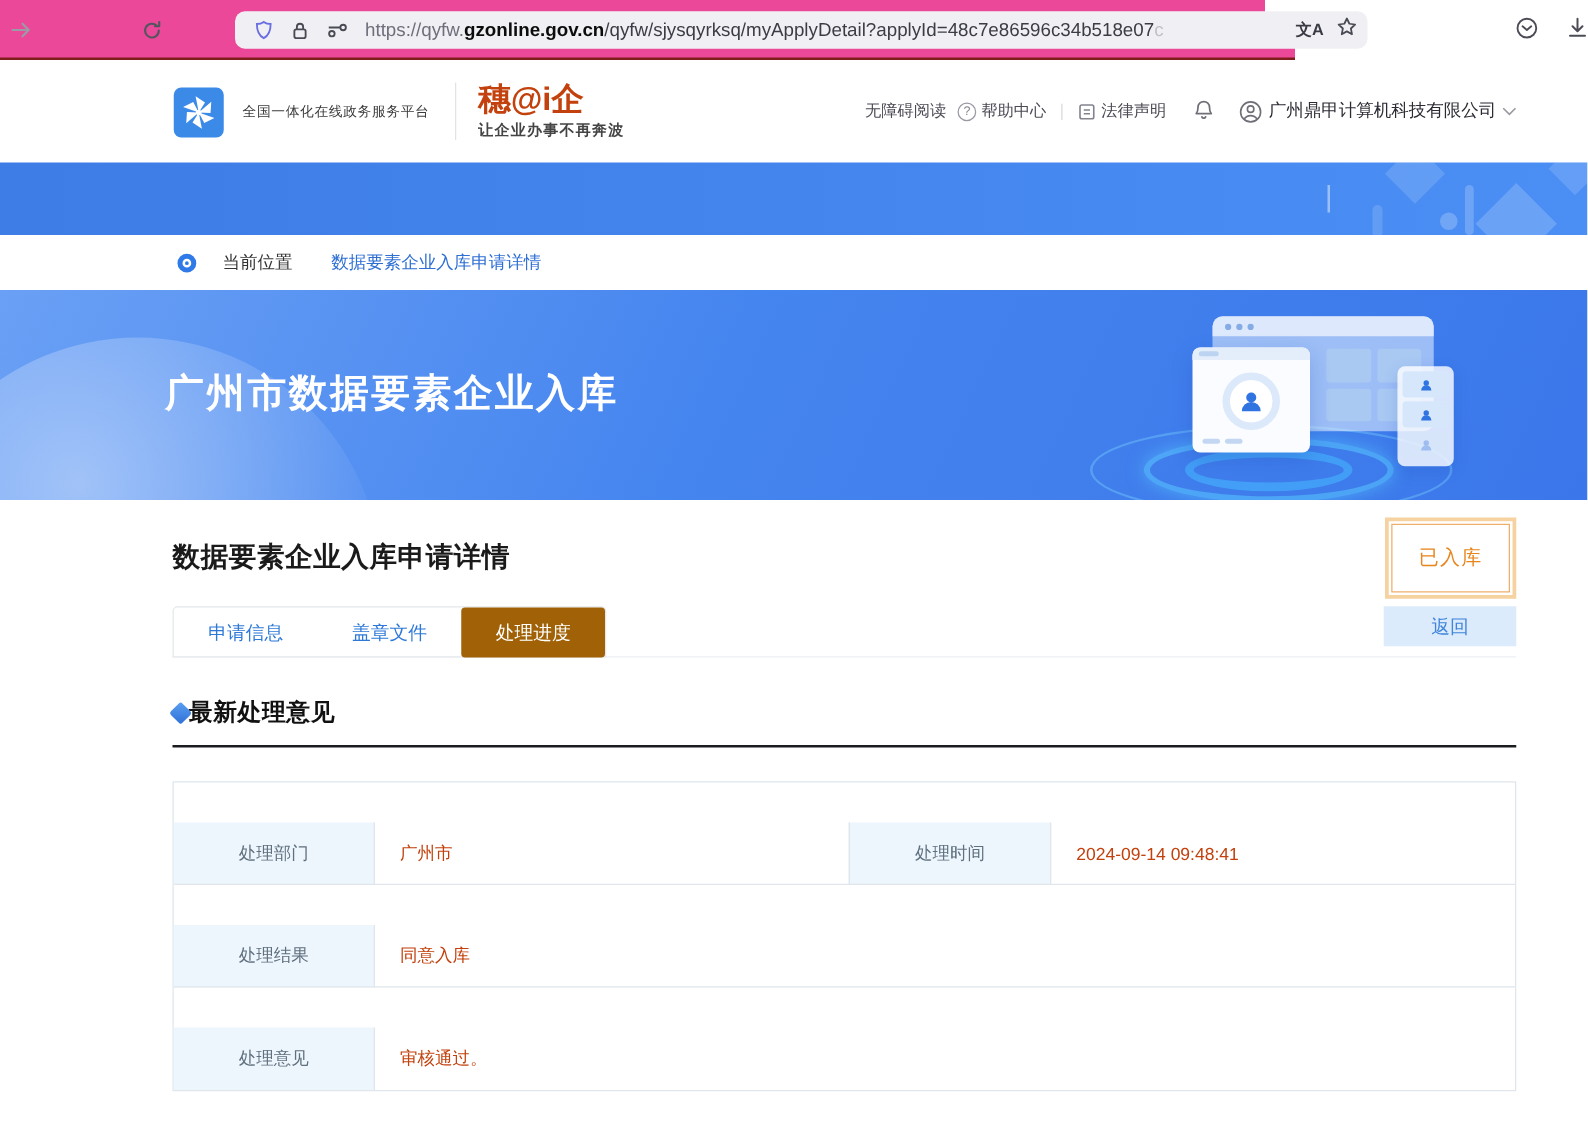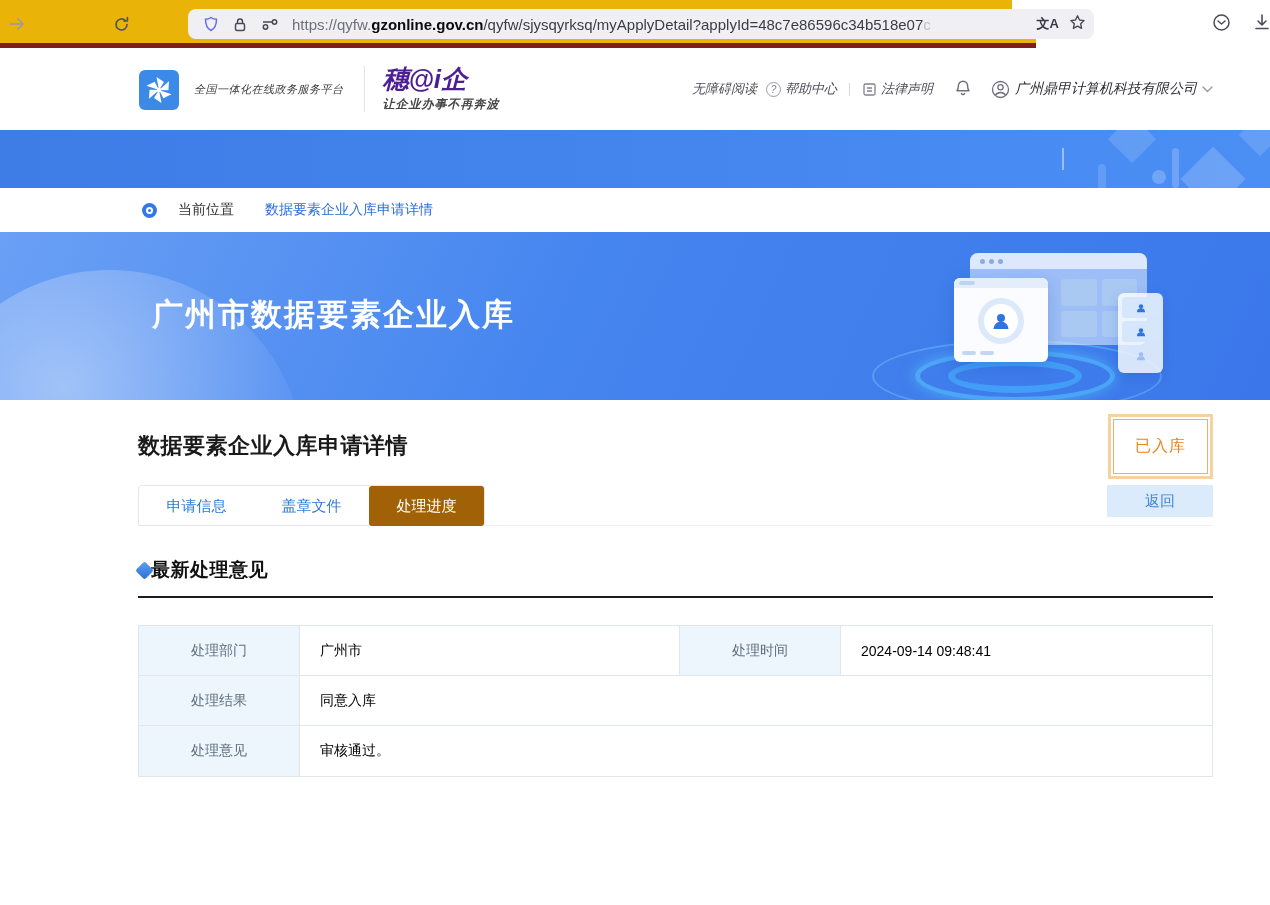--- a/index.html
+++ b/index.html
@@ -1,21 +1,21 @@
 <!DOCTYPE html>
 <html><head>
 <meta charset="utf-8">
 <style>
   * { margin:0; padding:0; box-sizing:border-box; }
   html,body { width:1270px; height:905px; overflow:hidden; background:#fff;
     font-family:"Liberation Sans","DejaVu Sans",sans-serif; }
 
   
-  .browser-bar { position:relative; width:1036px; height:48px; background:#eab308;
-    border-bottom:5px solid #7f1d1d; }
+  .browser-bar { position:relative; width:1036px; height:48px; background:#ec4899;
+    border-bottom:2px solid #7f1d1d; }
   .tab-remnant { position:absolute; left:1012px; top:0; width:64px; height:16px;
     background:#fff; border-radius:0 0 5px 5px; }
   .tb-icon { position:absolute; top:13px; width:22px; height:22px; display:flex;
     align-items:center; justify-content:center; color:#55555f; }
   .tb-icon svg { display:block; }
   .fwd { left:6px; color:#9b9ba6; }
   .rld { left:110px; }
   .url-bar { position:absolute; left:188px; top:9px; width:906px; height:30px;
     background:#f0f0f4; border-radius:8px; display:flex; align-items:center;
     padding:0 8px; }
@@ -24,27 +24,27 @@
   .url-text .u-gray { color:#6f6f7c; }
   .url-text .u-domain { color:#0c0c0d; font-weight:600; }
   .url-text .u-path { color:#3c3c46; }
   .url-text .u-fade { color:#c0c0c9; }
   .u-trail { display:flex; align-items:center; gap:10px; margin-left:4px; }
   .right-icons { position:absolute; top:13px; display:flex; gap:22px; left:1212px; color:#4c4c57; }
 
   
   .site-header { position:relative; width:1270px; height:82px; background:#fff; }
   .hdr-inner { position:absolute; left:138px; top:0; width:1075px; height:82px;
-    display:flex; align-items:center;font-style:italic; }
+    display:flex; align-items:center; }
   .logo-box { display:flex; align-items:center; gap:10px; }
   .logo-svg { width:46px; height:46px; }
   .logo-texts .small { font-size:11px; color:#3b3b3b; letter-spacing:.5px; }
   .logo-texts .big { font-size:24px; font-weight:bold; color:#202020; letter-spacing:1px; margin-top:1px; }
   .hdr-divider { width:1px; height:46px; background:#e3e3e3; margin:0 18px 0 20px; }
-  .brand .name { font-size:26px; font-weight:bold; color:#4c1d95; line-height:28px; }
+  .brand .name { font-size:26px; font-weight:bold; color:#c2410c; line-height:28px; }
   .brand .slogan { font-size:12px; font-weight:bold; color:#444; margin-top:3px; letter-spacing:1px; }
   .hdr-right { margin-left:auto; display:flex; align-items:center; font-size:13px; color:#4b4b55; gap:9px; }
   .hdr-link { display:flex; align-items:center; gap:4px; cursor:pointer; }
   .hdr-sep { width:1px; height:13px; background:#d9d9d9; margin:0 3px; }
   .help-circle { width:15px; height:15px; border:1px solid #9a9aa3; border-radius:50%;
     font-size:10px; display:flex; align-items:center; justify-content:center; color:#83838d; }
   .bell-wrap { margin:0 10px 0 12px; }
   .company { display:flex; align-items:center; gap:5px; font-size:14px; color:#2b2b33; cursor:pointer; }
 
   
@@ -74,21 +74,21 @@
   .bc-dot .ring { width:7px; height:7px; border-radius:50%; border:2px solid #fff; background:#2f7ae8; }
   .bc-label { font-size:14px; color:#333; }
   .bc-link { font-size:14px; color:#2e6fd4; cursor:pointer; margin-left:10px; }
 
   
   .banner { position:relative; width:1270px; height:168px; overflow:hidden;
     background:linear-gradient(115deg,#6aa0f5 0%,#4585ef 45%,#3b77ea 100%); }
   .banner-circle { position:absolute; left:-85px; top:38px; width:390px; height:390px;
     border-radius:50%;
     background:radial-gradient(circle at 38% 30%,rgba(255,255,255,.4),rgba(255,255,255,.05) 62%,rgba(255,255,255,0) 72%); }
-  .banner-title { position:absolute; left:152px; top:62px; font-size:31px; font-weight:bold;
+  .banner-title { position:absolute; left:132px; top:62px; font-size:31px; font-weight:bold;
     color:#fff; letter-spacing:2px; }
   .illu { position:absolute; left:940px; top:10px; width:240px; height:158px; }
   .ring { position:absolute; border-radius:50%; }
   .ring1 { left:-68px; top:98px; width:290px; height:72px; border:2px solid rgba(130,220,255,.35); }
   .ring2 { left:-25px; top:108px; width:200px; height:52px; border:5px solid rgba(90,205,255,.5);
     box-shadow:0 0 14px rgba(90,205,255,.55); }
   .ring3 { left:8px; top:117px; width:134px; height:34px; border:7px solid rgba(70,185,255,.55); }
   .panel-back { position:absolute; left:30px; top:11px; width:177px; height:92px;
     background:rgba(235,244,255,.55); border-radius:8px; }
   .panel-topbar { height:16px; background:rgba(255,255,255,.65); border-radius:8px 8px 0 0;
@@ -129,24 +129,24 @@
   .back-button { margin-left:auto; width:106px; height:32px; background:#dcebfb; color:#3f86db;
     font-size:15px; border:none; border-radius:0; cursor:pointer; }
   .section-head { display:flex; align-items:center; margin-top:31px; }
   .diamond { width:13px; height:13px; border-radius:2px; transform:rotate(45deg);
     background:linear-gradient(135deg,#5aa0f0,#2f6fd8); }
   .section-title { font-size:19px; font-weight:bold; color:#111; letter-spacing:.5px; }
   .section-rule { height:2px; background:#1b1c20; margin-top:13px; }
   .detail-table { margin-top:27px; border:1px solid #e0e6ec; display:grid;
     grid-template-columns:161px 380px 161px 371px; }
   .cell { min-height:50px; display:flex; align-items:center; font-size:14px;
-    border-bottom:1px solid #e0e6ec; }
+    border-bottom:1px solid #e0e6ec;margin-top:32px; }
   .cell.label { background:#edf6fd; color:#60707f; justify-content:center;
     border-right:1px solid #e0e6ec; }
-  .cell.value { color:#000000; padding-left:20px; }
+  .cell.value { color:#c2410c; padding-left:20px; }
   .cell.v-span { grid-column:2 / 5; }
   .cell.mid-label { border-left:1px solid #e0e6ec; }
   .row-last { border-bottom:none; }
 </style>
 </head>
 <body>
 
 <div class="browser-bar">
   <div class="tab-remnant"></div>
 

